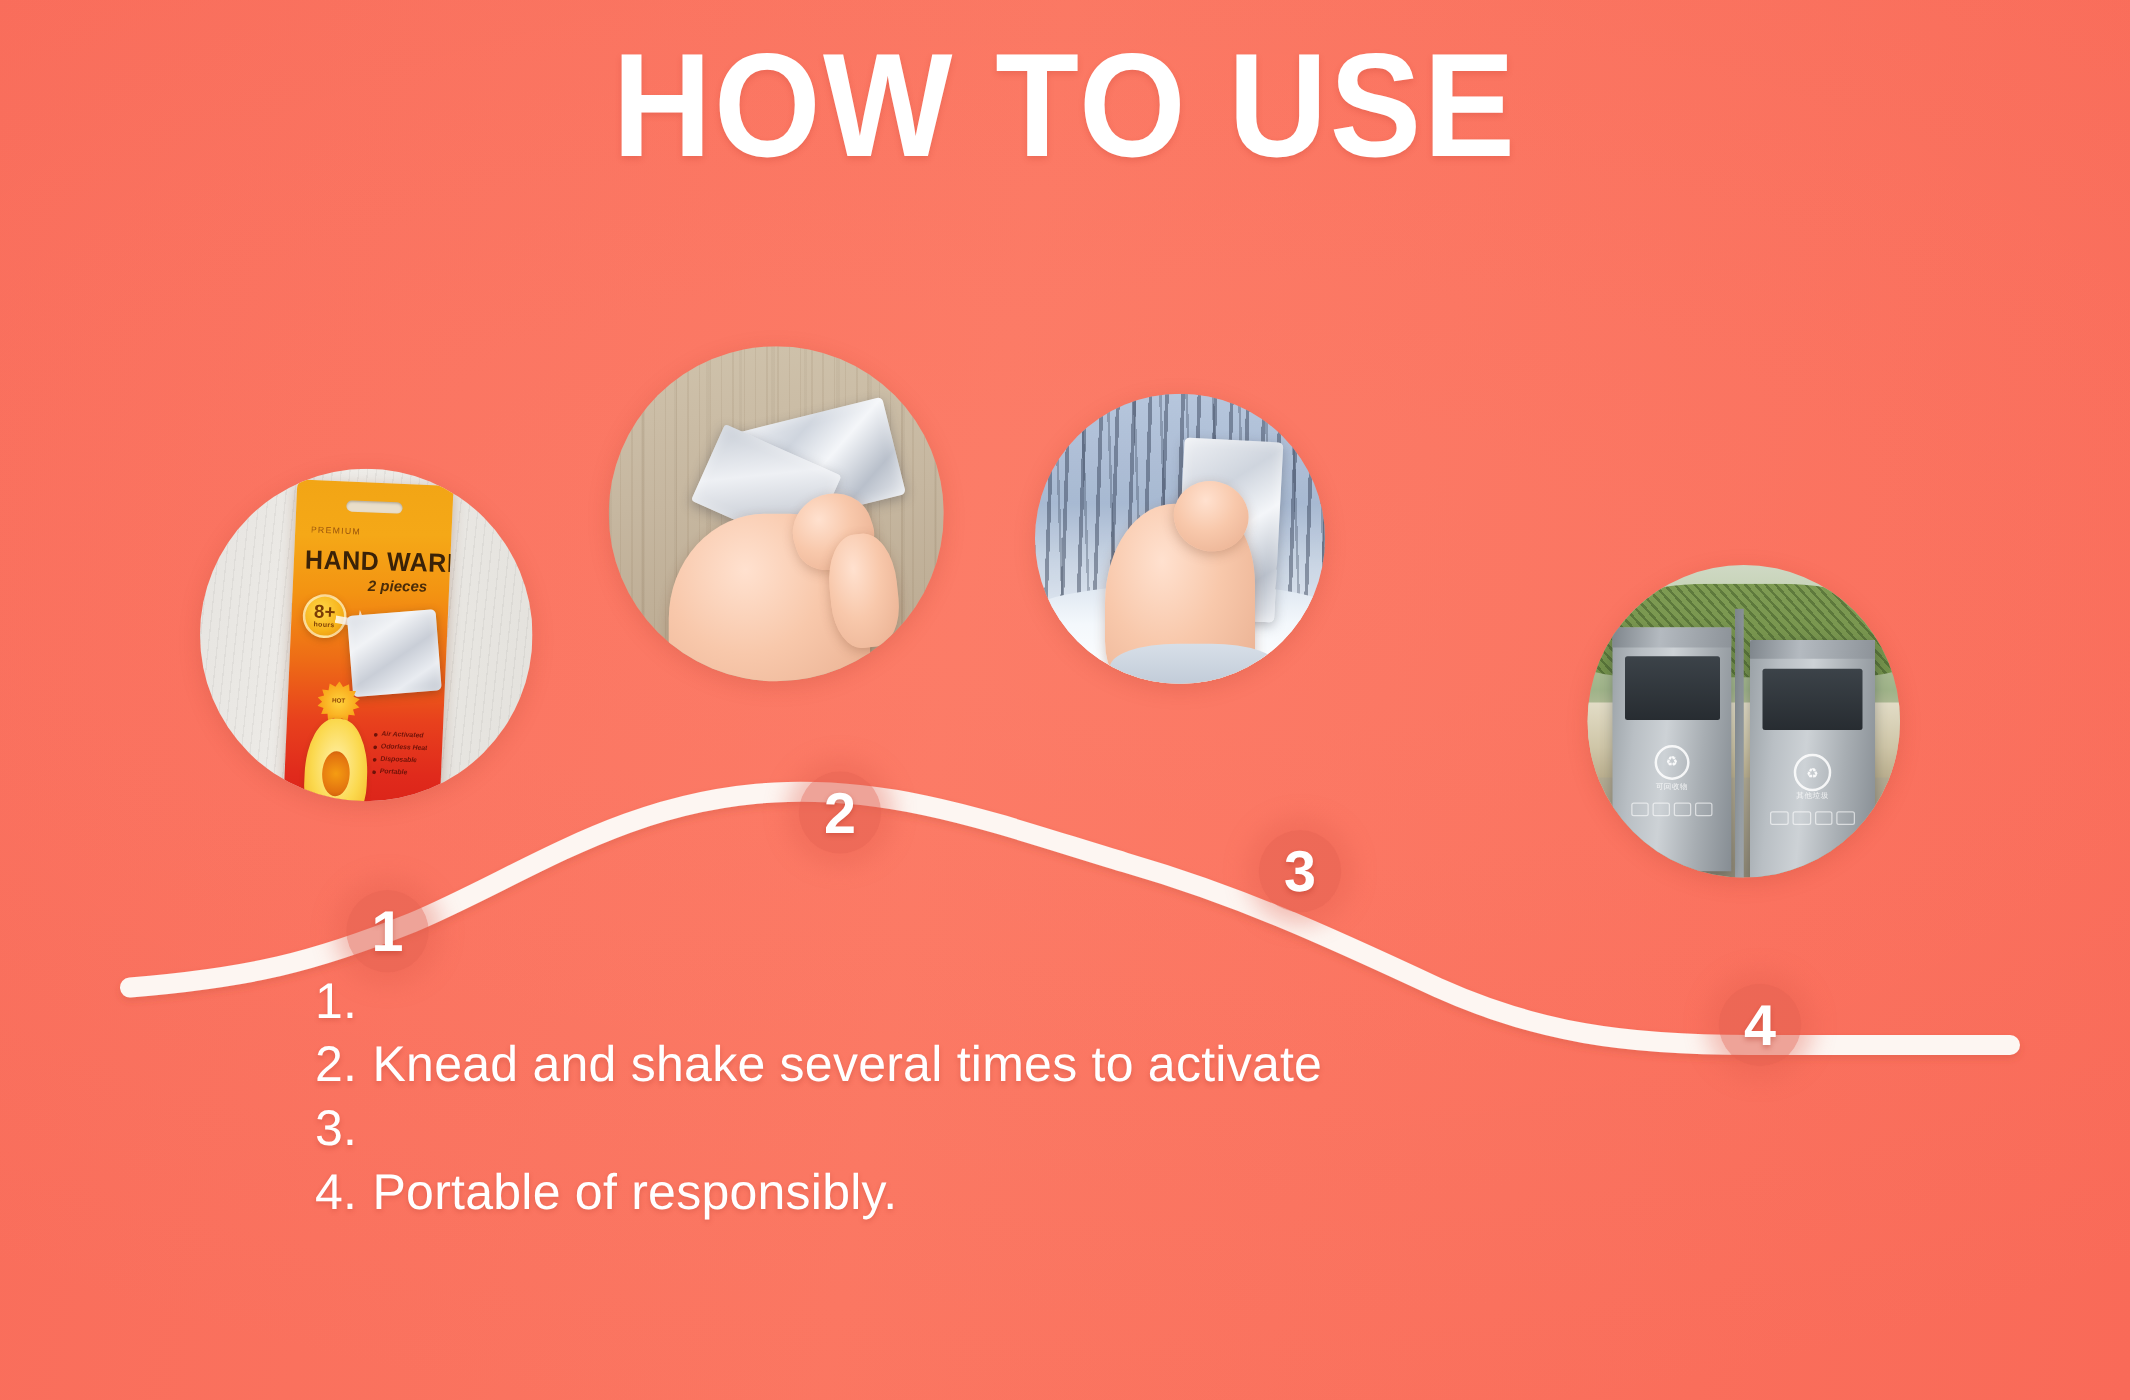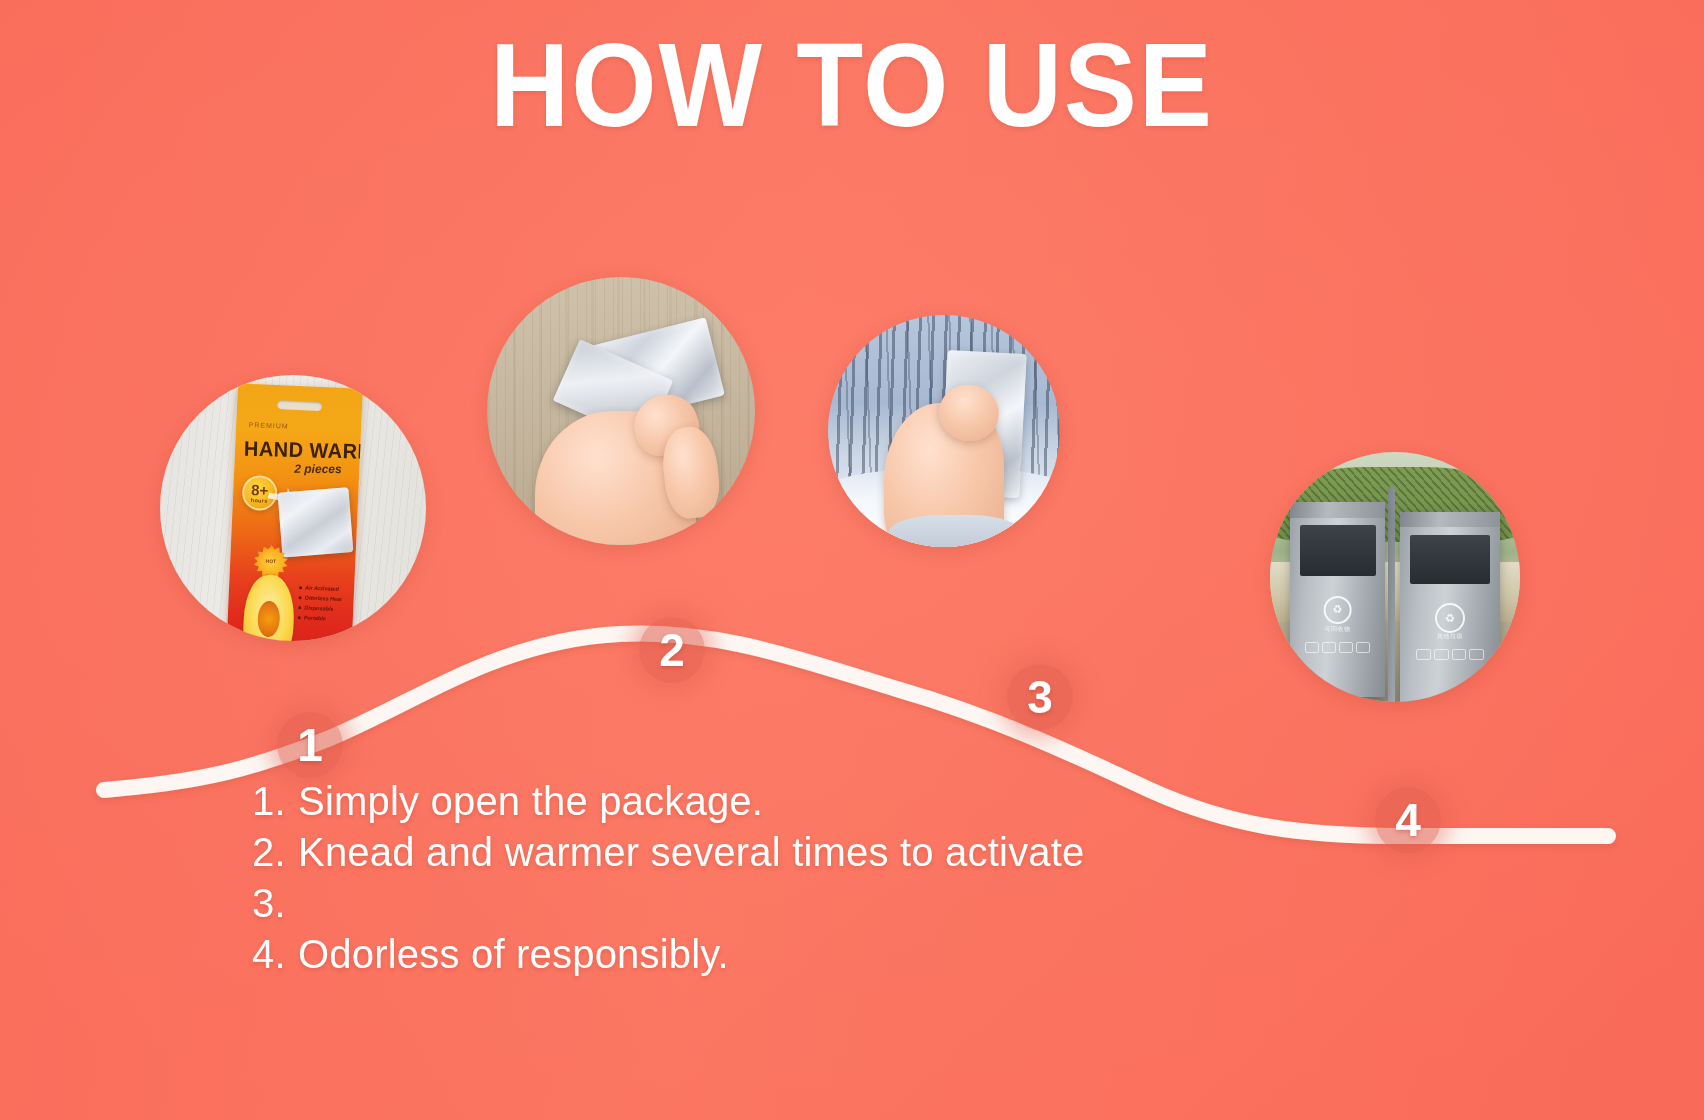--- a/index.html
+++ b/index.html
@@ -507,28 +507,27 @@
   <div class="step-marker" style="left:1040px; top:697px;">
     <span>3</span>
   </div>
   <div class="step-marker" style="left:1408px; top:820px;">
     <span>4</span>
   </div>
 
   <div id="instructions">
     <div class="li">
       <span class="num">1.</span>
-      <span>Simply open the package.</span>
     </div>
     <div class="li">
       <span class="num">2.</span>
-      <span>Knead and warmer several times to activate</span>
+      <span>Knead and shake several times to activate</span>
     </div>
     <div class="li">
       <span class="num">3.</span>
     </div>
     <div class="li">
       <span class="num">4.</span>
-      <span>Odorless of responsibly.</span>
+      <span>Portable of responsibly.</span>
     </div>
   </div>
 
 </div>
 
 </body></html>

